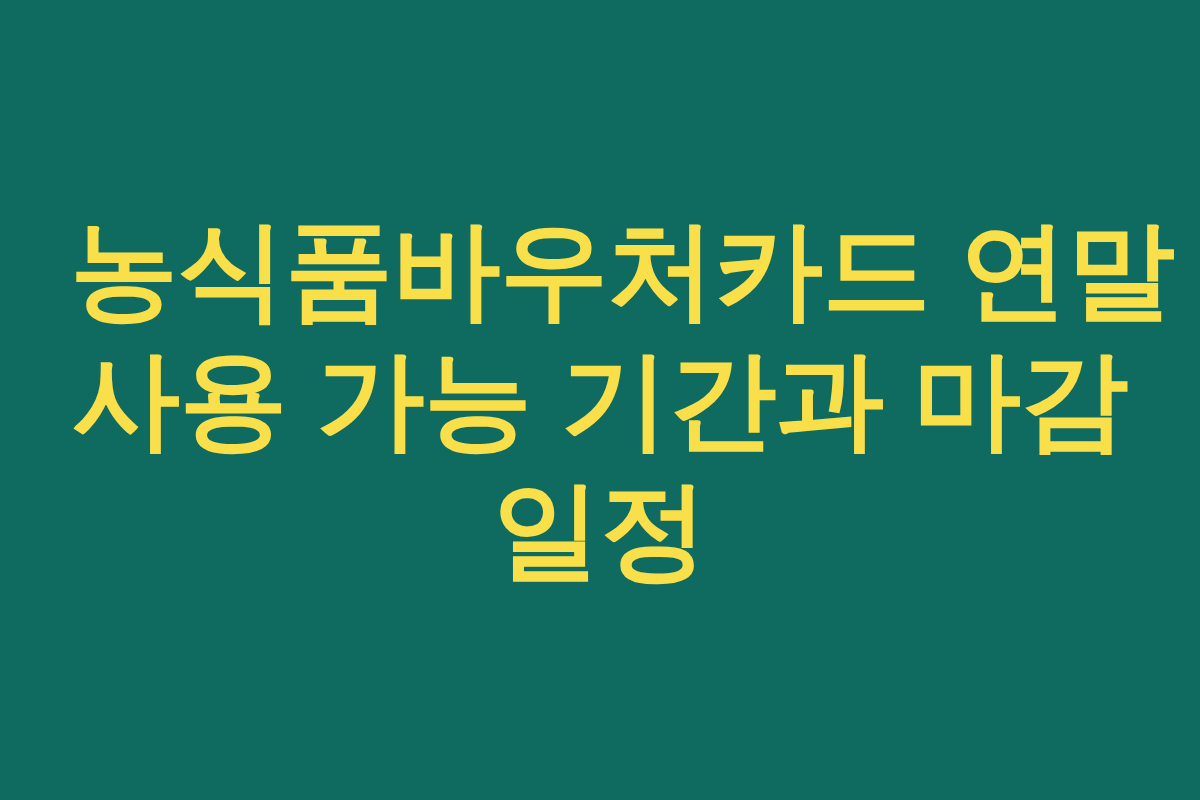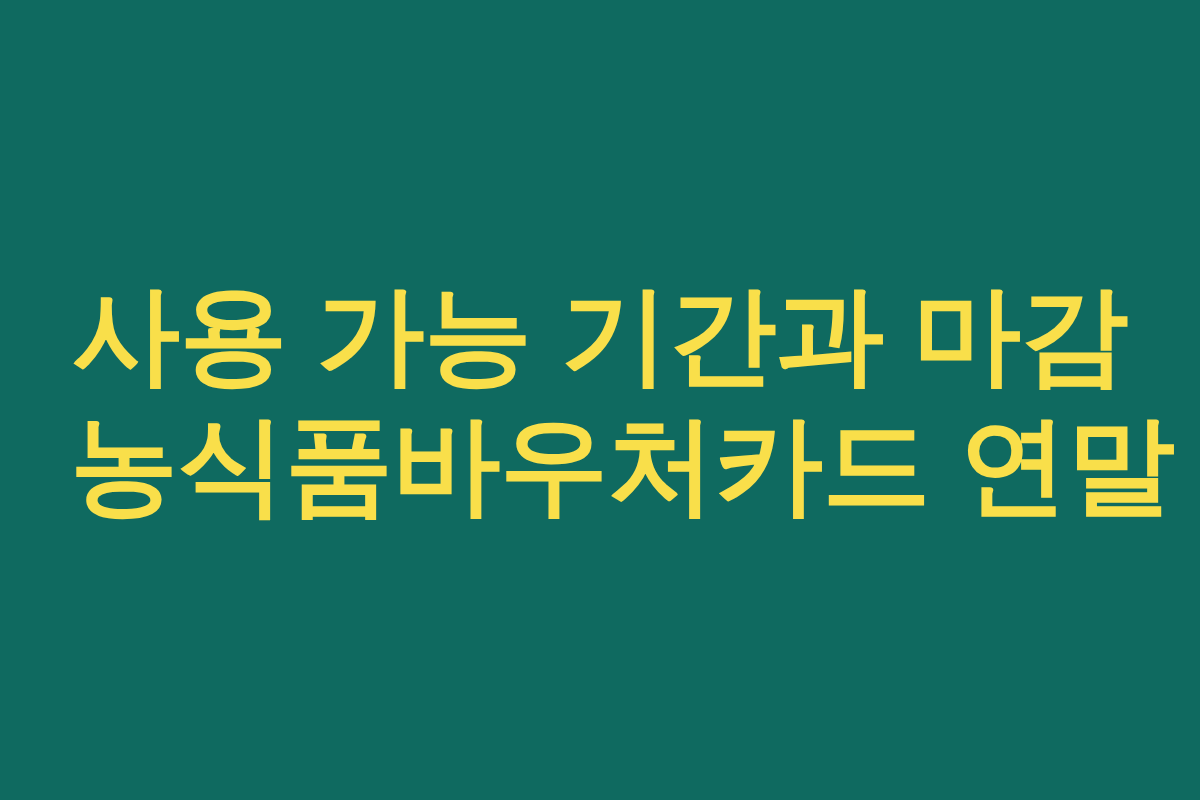--- a/index.html
+++ b/index.html
@@ -48,17 +48,18 @@
     display: block;
     white-space: pre;
   }
 </style>
 </head>
 <body>
 
 <div id="banner" style="background: rgb(15, 106, 96);">
 
   <h1 id="headline" style="color: rgb(249, 223, 74);">
+    <span class="line">농식품바우처카드 연말</span>
     <span class="line">사용 가능 기간과 마감</span>
-    <span class="line">농식품바우처카드 연말</span>
+    <span class="line">일정</span>
   </h1>
 
 </div>
 
 </body></html>

